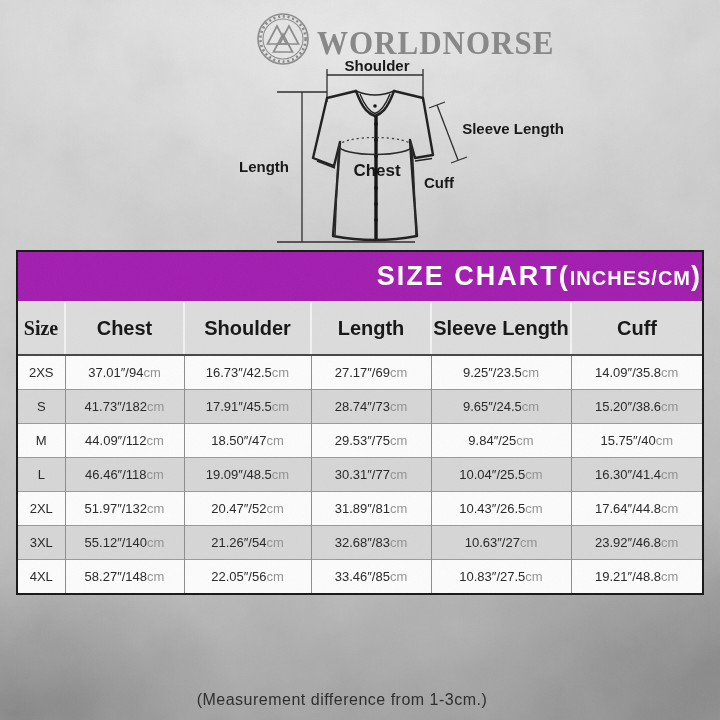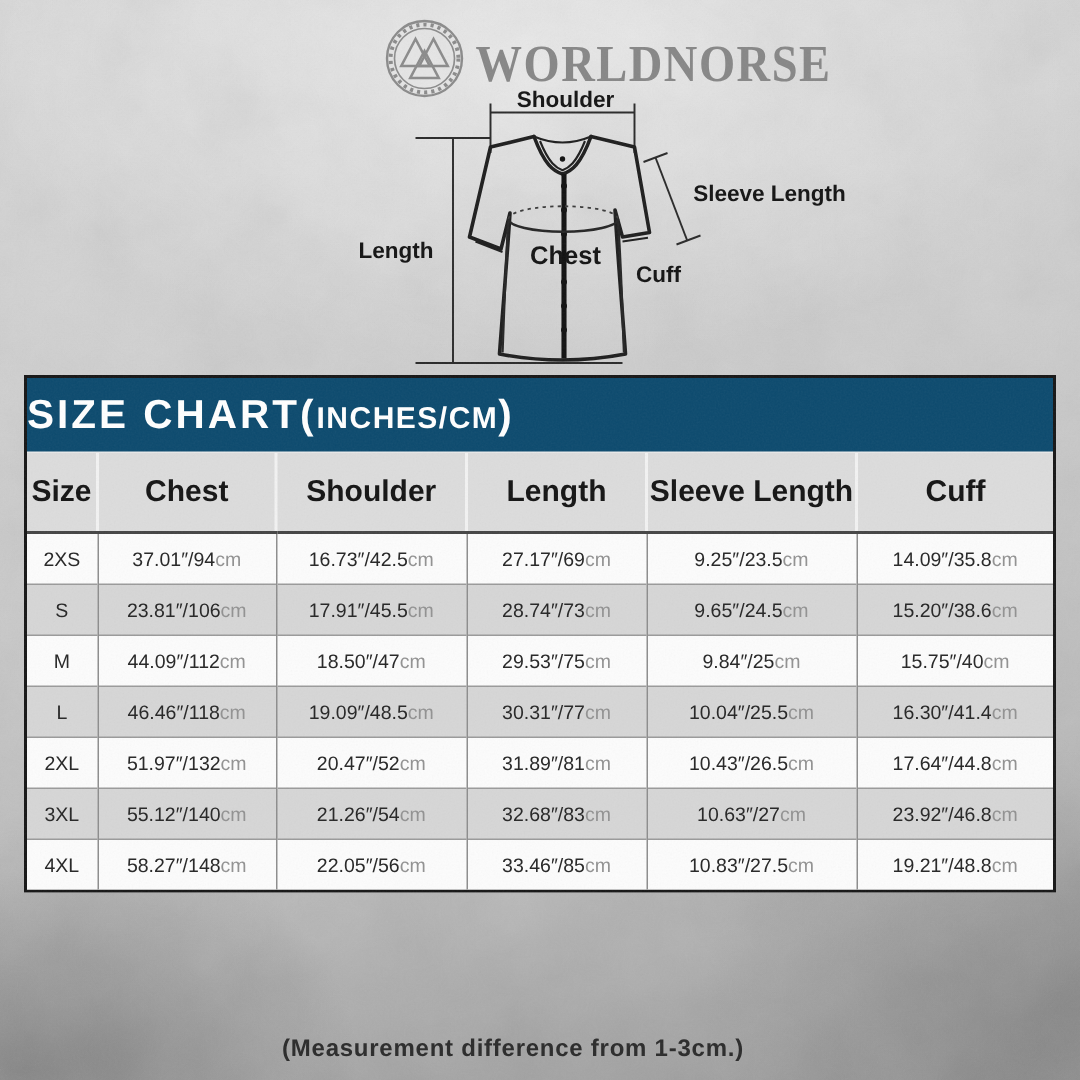--- a/index.html
+++ b/index.html
@@ -30,39 +30,39 @@
   .thin{fill:none;stroke:#1e1e1e;stroke-width:1.4;}
   .dim{fill:none;stroke:#2a2a2a;stroke-width:1.3;}
   .cyl{fill:none;stroke:#262626;stroke-width:1.6;}
   .cyl-dash{fill:none;stroke:#3a3a3a;stroke-width:1.2;stroke-dasharray:2.2 2.8;}
   .btn{fill:#111;}
   .placket{fill:none;stroke:#111;stroke-width:3.4;}
 
   
   .table-wrap{position:absolute;left:16px;top:250px;width:684px;z-index:1;
     border:2px solid #161616;background:#fbfbfb;}
-  .chart-title{height:49px;line-height:49px;text-align:left;background:#0c4a6e;
+  .chart-title{height:49px;line-height:49px;text-align:right;background:#a21caf;
     color:#ffffff;font-weight:bold;font-size:27px;letter-spacing:2px;
     border-bottom:1px solid #e9e9e9;}
   .title-sub{font-size:20px;letter-spacing:1px;}
   table{border-collapse:collapse;table-layout:fixed;width:684px;}
   col.c0{width:47px;} col.c1{width:119px;} col.c2{width:127px;}
   col.c3{width:120px;} col.c4{width:140px;} col.c5{width:131px;}
   thead th{background:#dcdcdc;font-weight:bold;font-size:20px;color:#141414;
     height:50px;border-left:2px solid #f2f2f2;border-bottom:2px solid #454545;}
-  thead th:first-child{border-left:none;}
+  thead th:first-child{border-left:none;font-family:Liberation Serif, serif;}
   tbody th,tbody td{height:33px;text-align:center;font-size:13px;color:#262626;
     padding:0;white-space:nowrap;font-weight:normal;
     border-left:1px solid #8d8d8d;border-top:1px solid #9a9a9a;}
   tbody th:first-child,tbody td:first-child{border-left:none;}
   tbody tr:nth-child(odd){background:#fcfcfc;}
   tbody tr:nth-child(even){background:#d6d6d6;}
   .u{color:#929292;}
   .footnote{position:absolute;left:0;top:691px;width:684px;text-align:center;z-index:1;
-    font-weight:bold;font-size:16px;color:#2b2b2b;letter-spacing:0.5px;}
+    font-weight:normal;font-size:16px;color:#2b2b2b;letter-spacing:0.5px;}
 </style>
 </head>
 <body>
 
 <div class="page">
 
   <svg class="grain-under" width="720" height="720" aria-hidden="true">
     <filter id="mottle">
         <feTurbulence type="fractalNoise" baseFrequency="0.016" numOctaves="4" seed="11" stitchTiles="stitch"></feTurbulence>
         <feColorMatrix type="saturate" values="0"></feColorMatrix>
@@ -153,21 +153,21 @@
         <tr>
           <th>2XS</th>
           <td><span>37.01″/94</span><span class="u">cm</span></td>
           <td><span>16.73″/42.5</span><span class="u">cm</span></td>
           <td><span>27.17″/69</span><span class="u">cm</span></td>
           <td><span>9.25″/23.5</span><span class="u">cm</span></td>
           <td><span>14.09″/35.8</span><span class="u">cm</span></td>
         </tr>
         <tr>
           <th>S</th>
-          <td><span>23.81″/106</span><span class="u">cm</span></td>
+          <td><span>41.73″/182</span><span class="u">cm</span></td>
           <td><span>17.91″/45.5</span><span class="u">cm</span></td>
           <td><span>28.74″/73</span><span class="u">cm</span></td>
           <td><span>9.65″/24.5</span><span class="u">cm</span></td>
           <td><span>15.20″/38.6</span><span class="u">cm</span></td>
         </tr>
         <tr>
           <th>M</th>
           <td><span>44.09″/112</span><span class="u">cm</span></td>
           <td><span>18.50″/47</span><span class="u">cm</span></td>
           <td><span>29.53″/75</span><span class="u">cm</span></td>

